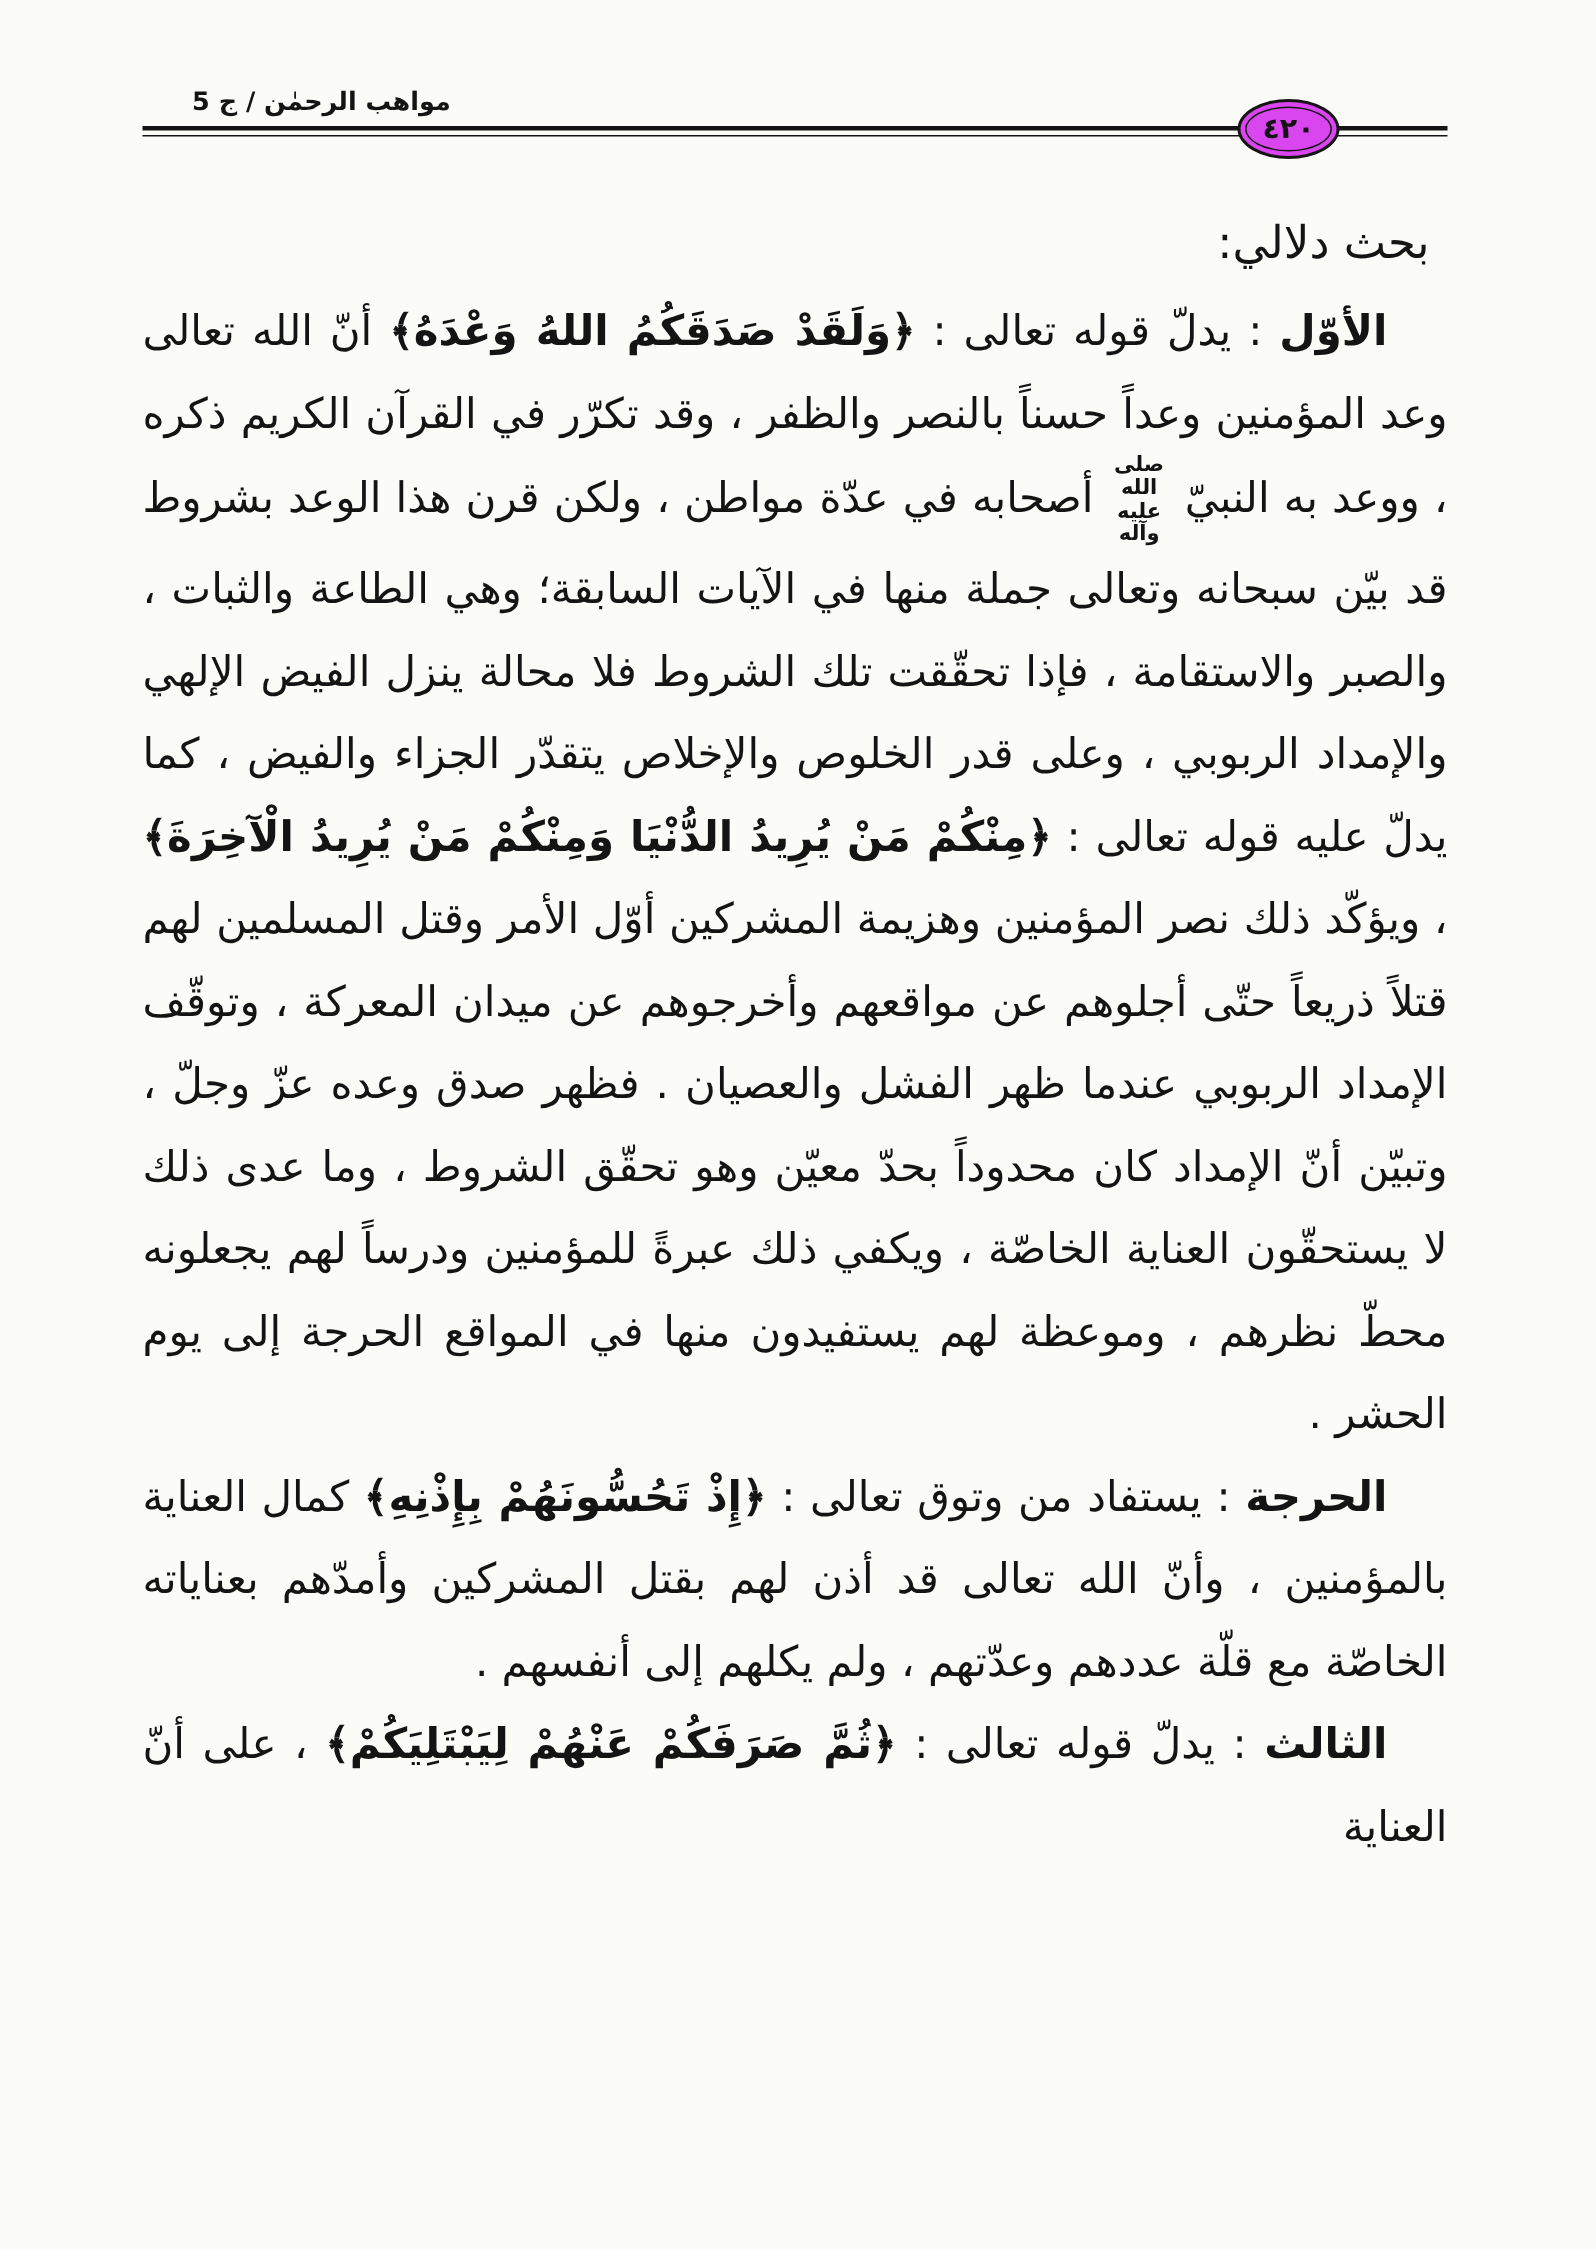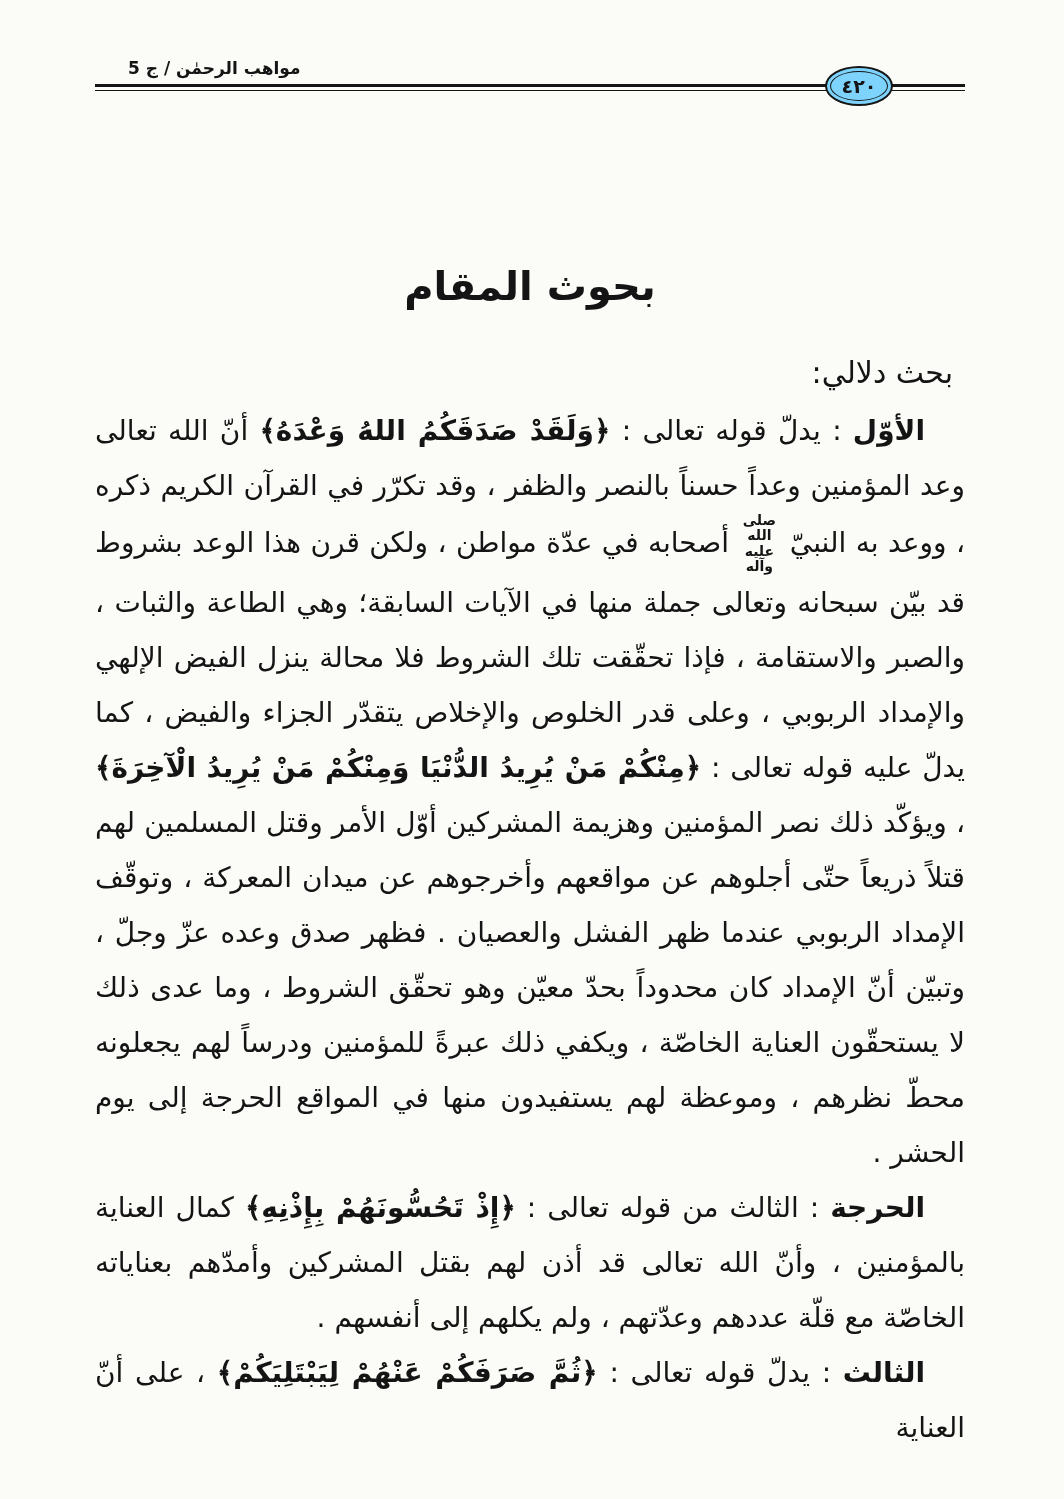--- a/index.html
+++ b/index.html
@@ -24,21 +24,21 @@
     font-size:17px; font-weight:bold; letter-spacing:0;
     direction:rtl;
   }
   .header-rule { position:absolute; left:0; right:0; top:28px; z-index:1; }
   .header-rule .rule-thick { height:3px; background:#151515; }
   .header-rule .rule-thin  { height:1px; background:#151515; margin-top:3px; }
   .page-number-oval {
     position:absolute; right:72px; top:10px;
     width:68px; height:40px;
     border:2px solid #151515; border-radius:50%;
-    background:#7dd3fc; z-index:2;
+    background:#d946ef; z-index:2;
     display:flex; align-items:center; justify-content:center;
   }
   .page-number-inner {
     width:58px; height:30px;
     border:1px solid #151515; border-radius:50%;
     display:flex; align-items:center; justify-content:center;
     font-size:19px; font-weight:bold;
   }
   
   .main-title {
@@ -81,24 +81,23 @@
       <div class="rule-thick"></div>
       <div class="rule-thin"></div>
     </div>
 
     <div class="page-number-oval">
       <div class="page-number-inner">٤٢٠</div>
     </div>
   </header>
 
   <main class="page-body">
-    <h1 class="main-title">بحوث المقام</h1>
 
     <h2 class="section-heading">بحث دلالي:</h2>
 
     <div class="paragraphs" id="paragraphs">
         <p class="para"><span class="run-lead">الأوّل</span><span class="run-normal"> : يدلّ قوله تعالى : </span><span class="run-verse">﴿وَلَقَدْ صَدَقَكُمُ اللهُ وَعْدَهُ﴾</span><span class="run-normal"> أنّ الله تعالى وعد المؤمنين وعداً حسناً بالنصر والظفر ، وقد تكرّر في القرآن الكريم ذكره ، ووعد به النبيّ </span><span class="run-honorific">صلى الله عليه وآله</span><span class="run-normal"> أصحابه في عدّة مواطن ، ولكن قرن هذا الوعد بشروط قد بيّن سبحانه وتعالى جملة منها في الآيات السابقة؛ وهي الطاعة والثبات ، والصبر والاستقامة ، فإذا تحقّقت تلك الشروط فلا محالة ينزل الفيض الإلهي والإمداد الربوبي ، وعلى قدر الخلوص والإخلاص يتقدّر الجزاء والفيض ، كما يدلّ عليه قوله تعالى : </span><span class="run-verse">﴿مِنْكُمْ مَنْ يُرِيدُ الدُّنْيَا وَمِنْكُمْ مَنْ يُرِيدُ الْآخِرَةَ﴾</span><span class="run-normal"> ، ويؤكّد ذلك نصر المؤمنين وهزيمة المشركين أوّل الأمر وقتل المسلمين لهم قتلاً ذريعاً حتّى أجلوهم عن مواقعهم وأخرجوهم عن ميدان المعركة ، وتوقّف الإمداد الربوبي عندما ظهر الفشل والعصيان . فظهر صدق وعده عزّ وجلّ ، وتبيّن أنّ الإمداد كان محدوداً بحدّ معيّن وهو تحقّق الشروط ، وما عدى ذلك لا يستحقّون العناية الخاصّة ، ويكفي ذلك عبرةً للمؤمنين ودرساً لهم يجعلونه محطّ نظرهم ، وموعظة لهم يستفيدون منها في المواقع الحرجة إلى يوم الحشر .</span></p>
-        <p class="para"><span class="run-lead">الحرجة</span><span class="run-normal"> : الثالث من قوله تعالى : </span><span class="run-verse">﴿إِذْ تَحُسُّونَهُمْ بِإِذْنِهِ﴾</span><span class="run-normal"> كمال العناية بالمؤمنين ، وأنّ الله تعالى قد أذن لهم بقتل المشركين وأمدّهم بعناياته الخاصّة مع قلّة عددهم وعدّتهم ، ولم يكلهم إلى أنفسهم .</span></p>
+        <p class="para"><span class="run-lead">الحرجة</span><span class="run-normal"> : يستفاد من وتوق تعالى : </span><span class="run-verse">﴿إِذْ تَحُسُّونَهُمْ بِإِذْنِهِ﴾</span><span class="run-normal"> كمال العناية بالمؤمنين ، وأنّ الله تعالى قد أذن لهم بقتل المشركين وأمدّهم بعناياته الخاصّة مع قلّة عددهم وعدّتهم ، ولم يكلهم إلى أنفسهم .</span></p>
         <p class="para"><span class="run-lead">الثالث</span><span class="run-normal"> : يدلّ قوله تعالى : </span><span class="run-verse">﴿ثُمَّ صَرَفَكُمْ عَنْهُمْ لِيَبْتَلِيَكُمْ﴾</span><span class="run-normal"> ، على أنّ العناية</span></p>
       </div>
   </main>
 
 </div>
 
 </body></html>

